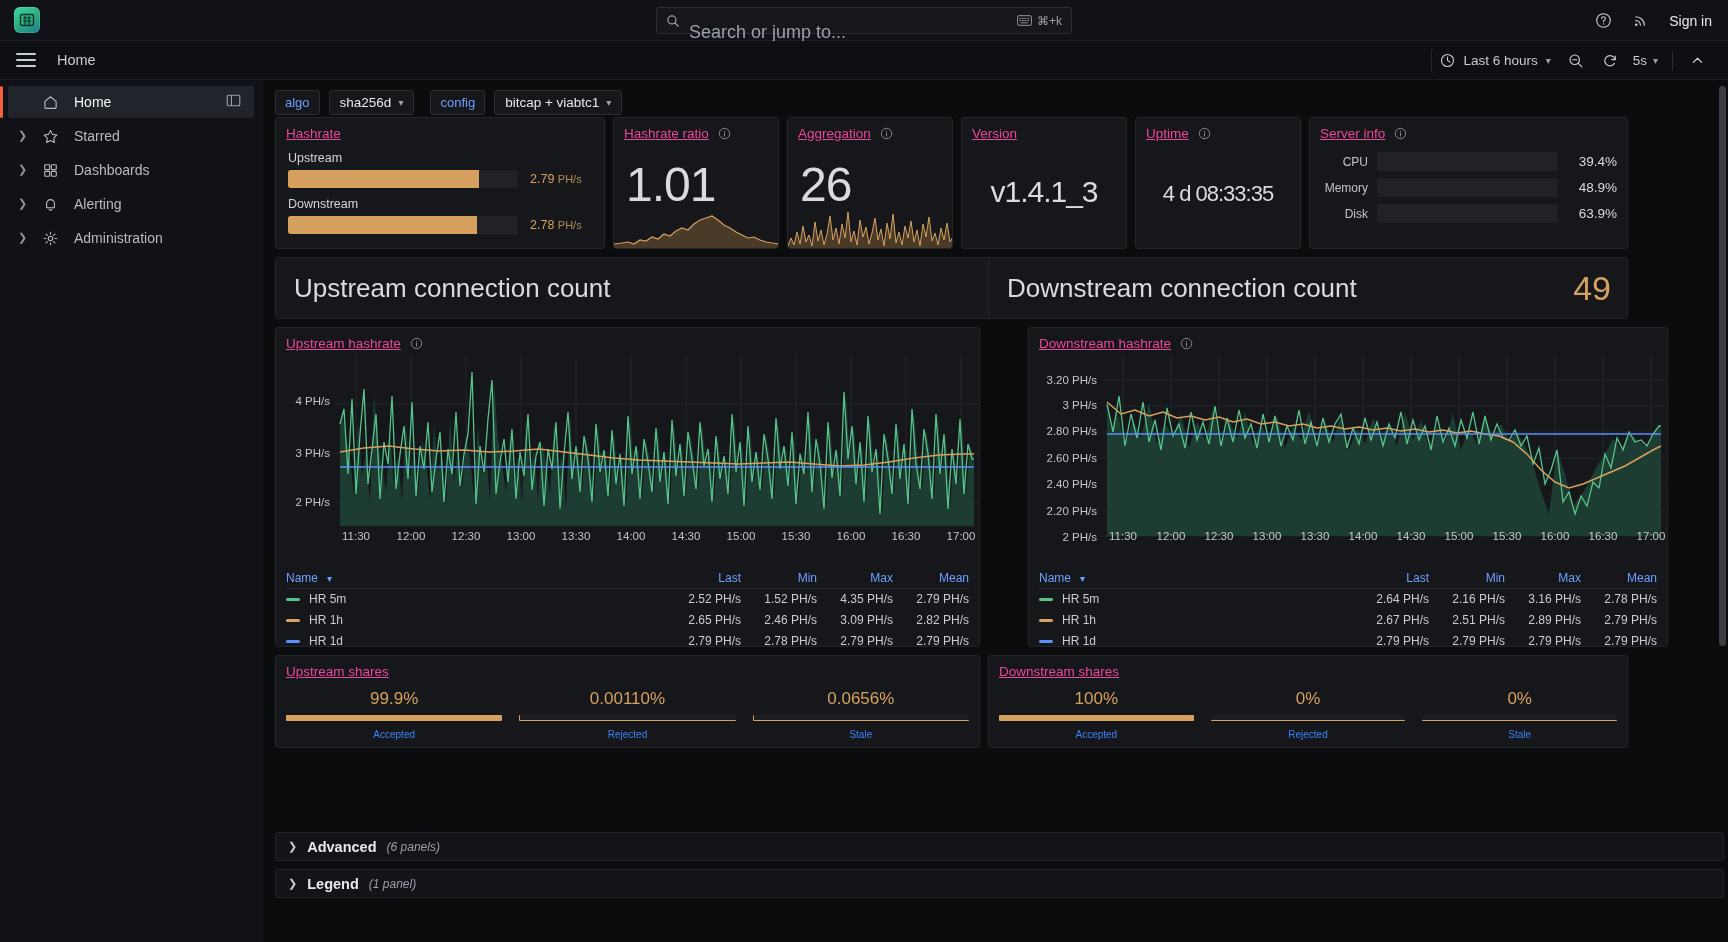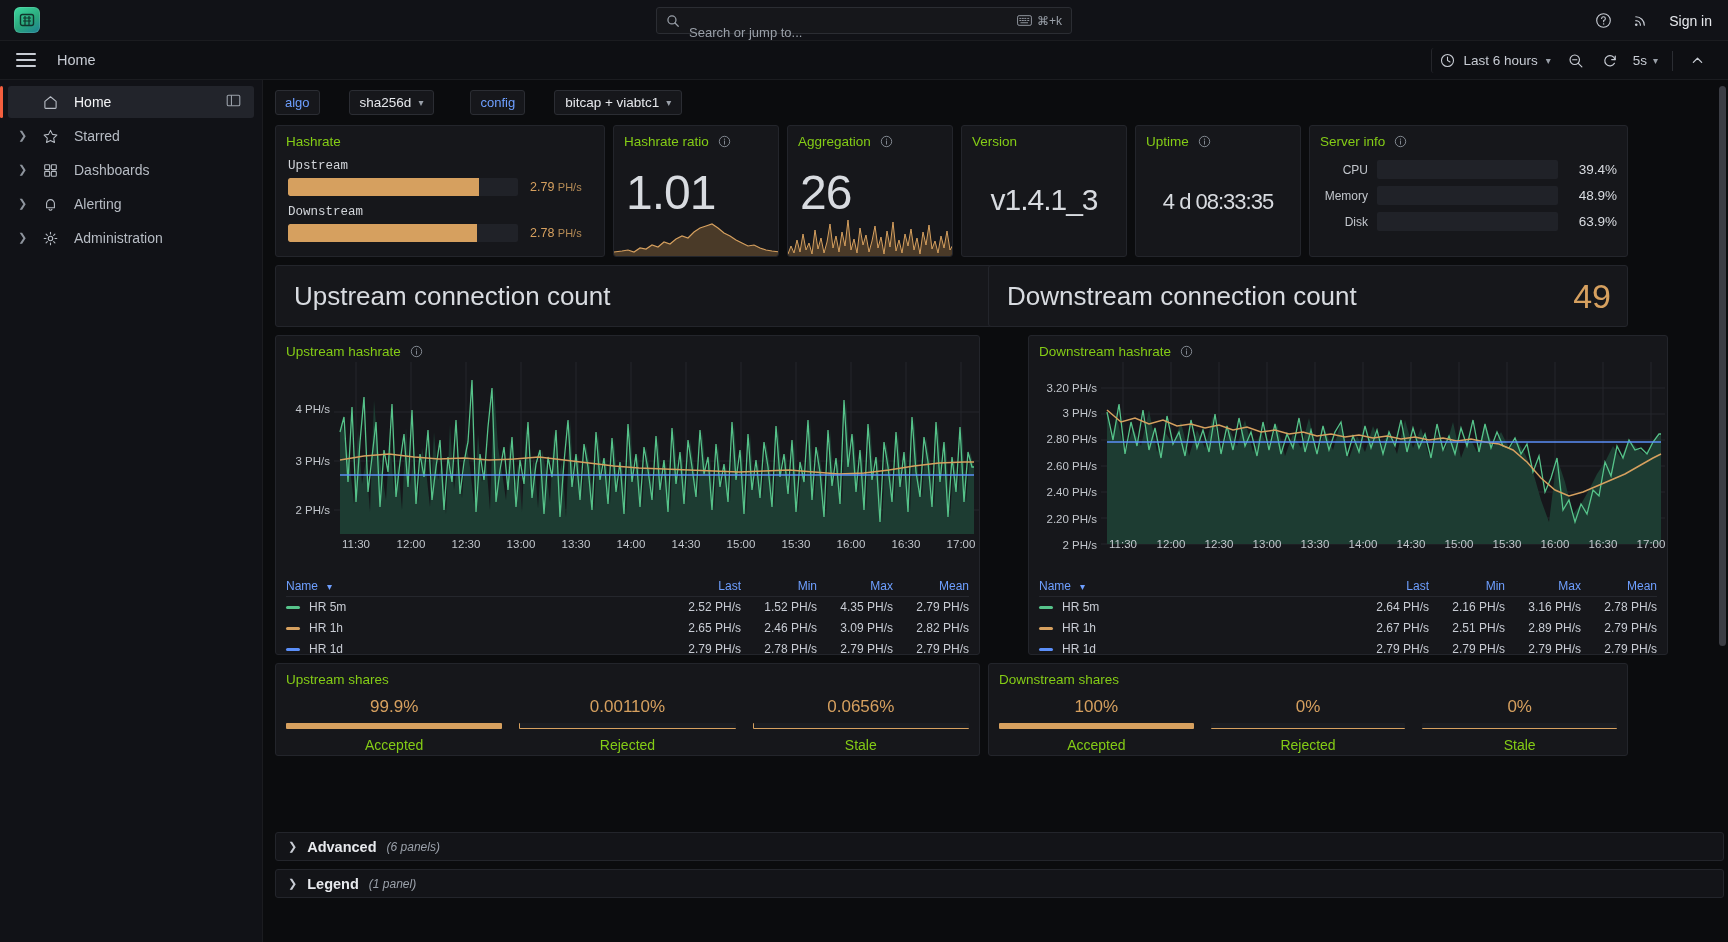--- a/index.html
+++ b/index.html
@@ -34,21 +34,21 @@
   .searchbox {
     position: absolute; left: 656px; top: 7px;
     width: 416px; height: 27px;
     background: #16171b;
     border: 1px solid #2b2d33;
     border-radius: 3px;
     display: flex; align-items: center;
     padding: 0 9px;
   }
   .searchbox .ph {
-    color: #9aa0a9; font-size: 13px; margin-left: 9px; flex: 1; margin-top: 24px;
+    color: #9aa0a9; font-size: 18px; margin-left: 9px; flex: 1; margin-top: 24px;
   }
   .kbd-hint { color:#9aa0a9; font-size:12px; display:flex; align-items:center; gap:5px; }
   .topbar-right {
     position: absolute; right: 16px; top: 0; height: 41px;
     display: flex; align-items: center; gap: 20px;
   }
   .topbar-right .ic { color: #c8ccd4; display:flex; align-items:center; }
   .signin { color: #e7e9ed; font-size: 14px; font-weight: 500; }
 
   
@@ -109,21 +109,21 @@
   
   .canvas {
     position: absolute; top: 80px; left: 263px;
     width: 1465px; height: 862px;
     background: #0b0c0e;
     padding: 8px 8px 0 12px;
     overflow: hidden;
   }
 
   
-  .varrow { display:flex; align-items:center; gap: 24px; margin-bottom: 9px; height:28px;text-align:center;}
+  .varrow { display:flex; align-items:center; gap: 4px; margin-bottom: 1px; height:28px;text-align:center;}
   .var-grp { display:flex; align-items:stretch; }
   .var-label {
     background:#16171b; border:1px solid #2b2d33; border-right:none;
     border-radius:3px 0 0 3px;
     color:#6e9fff; font-size:13px; padding: 4px 9px; display:flex; align-items:center;
   }
   .var-label.solo { border-radius:3px; border-right:1px solid #2b2d33; }
   .var-value {
     background:#16171b; border:1px solid #2b2d33;
     border-radius:3px;
@@ -133,31 +133,31 @@
   .var-value .chev { color:#9aa0a9; font-size:10px; }
 
   
   .panel {
     background:#16171b;
     border:1px solid #23252b;
     border-radius:3px;
     position:absolute;
   }
   .panel-title {
-    color:#84cc16; font-size:13.5px; font-weight:500;
-    padding: 8px 10px 0 10px; display:flex; align-items:center; gap:9px;
+    color:#ec4899; font-size:13.5px; font-weight:500;
+    padding: 8px 10px 0 10px; display:flex; align-items:center; gap:9px;text-decoration:underline;
   }
   .info-ico { color:#8e949d; display:flex; }
 
   
   .row1 { position:relative; height:132px; }
 
   
   .hr-body { padding: 10px 12px 0 12px; }
-  .hr-label { color:#d3d6db; font-size:12.5px; margin-bottom:5px;font-family:Liberation Mono, monospace; }
+  .hr-label { color:#d3d6db; font-size:12.5px; margin-bottom:5px; }
   .hr-line { display:flex; align-items:center; gap:12px; margin-bottom:9px; }
   .hr-track { height:18px; background:#202228; border-radius:2px; flex:1; position:relative; overflow:hidden;}
   .hr-fill { height:100%; background:#d6a05f; border-radius:2px 0 0 2px; }
   .hr-val { color:#d6a05f; font-size:12.5px; white-space:nowrap; width:62px; }
   .hr-val small { color:#b58b55; font-size:11px; }
 
   
   .stat-big {
     color:#d8dbe0; font-weight:400; letter-spacing:-1px;
     text-align:left; padding-left:12px;
@@ -197,21 +197,21 @@
   .swatch { width:14px; height:3px; border-radius:2px; display:inline-block; }
   .leg-col { width:76px; text-align:right; }
   .leg-head .leg-col { width:76px; text-align:right; }
 
   
   .sh-wrap { display:flex; padding: 10px 10px 0 10px; gap:17px; }
   .sh-cell { flex:1; text-align:center; }
   .sh-val { color:#d6a05f; font-size:17px; margin-bottom:6px; }
   .sh-track { height:6px; background:#202228; border-radius:1px; position:relative; overflow:hidden; }
   .sh-fill { height:100%; background:#d6a05f; }
-  .sh-lbl { color:#84cc16; font-size:14px; margin-top:8px; }
+  .sh-lbl { color:#3b82f6; font-size:10px; margin-top:8px; }
 
   
   .crow {
     position:absolute; left:12px; width:1449px; height:29px;
     background:#131418; border:1px solid #23252b; border-radius:3px;
     display:flex; align-items:center; gap:10px; padding-left:12px;
   }
   .crow .chev { color:#c8ccd4; font-size:11px; }
   .crow .ctitle { color:#e7e9ed; font-size:14.5px; font-weight:bold; }
   .crow .ccount { color:#9aa0a9; font-size:12px; font-style:italic; }

